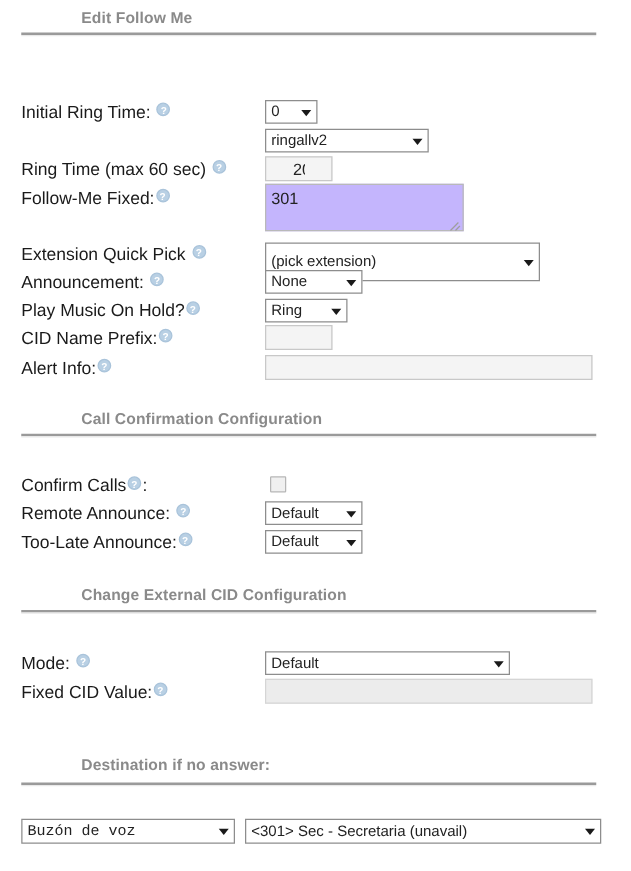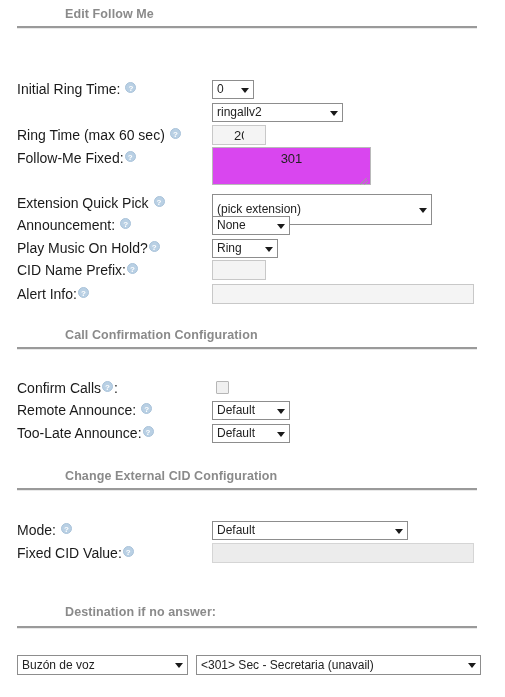--- a/index.html
+++ b/index.html
@@ -109,31 +109,30 @@
     font-size: 13px;
     color: #222222;
     height: 20px;
     padding: 0 21px;
     box-sizing: border-box;
     border-radius: 0;
   }
   input.txt.disabled { background: #ececec; border-color: #d5d5d5; color:#555; }
 
   textarea.ta {
-    background: #d946ef;
+    background: #c4b5fd;
     border: 1px solid #b9b9b9;
     font-family: "Liberation Sans", sans-serif;
     font-size: 13px;
     color: #222222;
     padding: 3px 4px;
     box-sizing: border-box;
     resize: none;
     border-radius: 0;
     overflow: hidden;
-    text-align: center;
   }
   .ta-wrap { position:absolute; }
   .ta-handle {
     position: absolute;
     right: 2px; bottom: 1px;
     width: 9px; height: 9px;
     pointer-events: none;
   }
   .ta-handle:before, .ta-handle:after {
     content:"";
@@ -278,21 +277,21 @@
 
   <div class="row" style="top:544px;">
     <div class="label"><span>Fixed CID Value:</span><span class="help">?</span></div>
     <input class="txt disabled ctl" style="left: 212px; top: -1px; width: 262px;" type="text" disabled="" value="">
   </div>
 
   <div class="section-head" style="top:605px;">Destination if no answer:</div>
   <div class="rule" style="top:626px; width:460px;"></div>
 
   <div class="selwrap" style="left:17px; top:655px; width:171px; height:20px;">
-    <select class="sel" style="height:20px; line-height:18px;">
+    <select class="sel" style="height:20px; line-height:18px;font-family:Liberation Mono, monospace;">
       <option>Buzón de voz</option>
     </select>
     <span class="arrow"></span>
   </div>
 
   <div class="selwrap" style="left:196px; top:655px; width:285px; height:20px;">
     <select class="sel" style="height:20px; line-height:18px;">
       <option>&lt;301&gt; Sec - Secretaria (unavail)</option>
     </select>
     <span class="arrow"></span>

